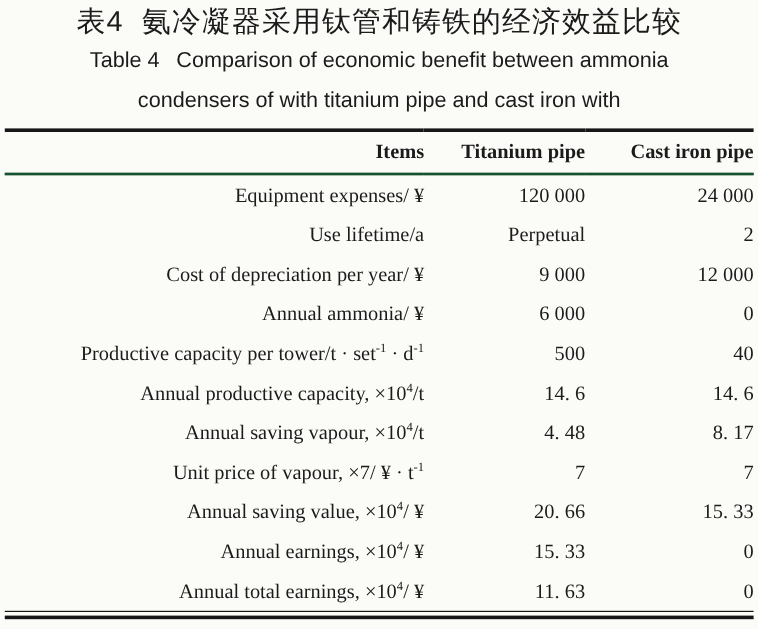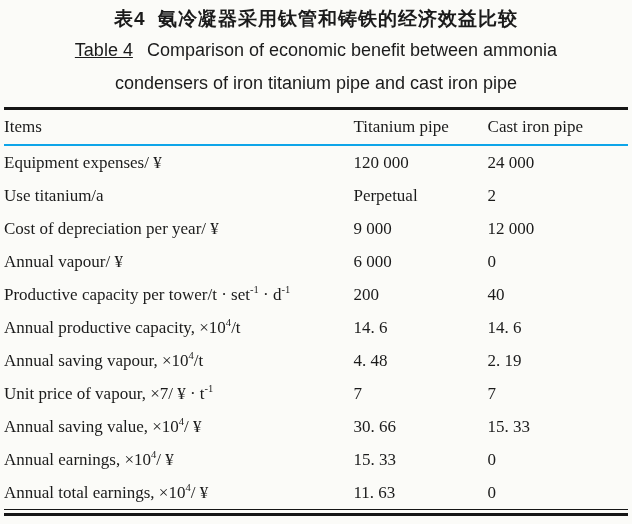--- a/index.html
+++ b/index.html
@@ -17,63 +17,62 @@
   .page {
     width: 632px;
     height: 524px;
     position: relative;
   }
   
   .caption-zh {
     margin-top: 4px;
     text-align: center;
     font-family: "Liberation Sans", "DejaVu Sans", sans-serif;
-    font-weight: bold;
-    font-size: 19px;
+    font-weight: normal;
+    font-size: 24px;
     line-height: 30px;
     letter-spacing: 1px;
     white-space: pre;
   }
   .caption-en {
     font-family: "Liberation Sans", "DejaVu Sans", sans-serif;
     font-size: 18px;
     line-height: 33px;
     text-align: center;
   }
   .caption-en .en-label {
     display: inline-block;
     margin-right: 14px;
-    text-decoration: underline;
   }
   .caption-en-line2 {
     display: block;
   }
   
   .tbl-wrap {
     margin: 7px 4px 0 4px;
   }
   table.data-table {
     width: 100%;
     border-collapse: collapse;
     border-top: 3px solid #161616;
     font-size: 17px;
   }
   col.col-items { width: 56%; }
   col.col-ti    { width: 21.5%; }
   col.col-ci    { width: 22.5%; }
   table.data-table th {
-    font-weight: normal;
-    text-align: left;
+    font-weight: bold;
+    text-align: right;
     height: 34px;
     vertical-align: middle;
-    border-bottom: 2px solid #0ea5e9;
+    border-bottom: 2px solid #14532d;
     padding: 0;
   }
   table.data-table td {
-    text-align: left;
+    text-align: right;
     height: 33px;
     vertical-align: middle;
     padding: 0;
     white-space: nowrap;
   }
   table.data-table sup {
     font-size: 0.62em;
     vertical-align: super;
     letter-spacing: 0;
   }
@@ -85,21 +84,21 @@
 </style>
 </head>
 <body>
 
 <div class="page">
 
   <div class="caption-zh">表4  氨冷凝器采用钛管和铸铁的经济效益比较</div>
 
   <div class="caption-en">
     <span class="caption-en-line1"><span class="en-label">Table 4</span><span>Comparison of economic benefit between ammonia</span></span>
-    <span class="caption-en-line2">condensers of iron titanium pipe and cast iron pipe</span>
+    <span class="caption-en-line2">condensers of with titanium pipe and cast iron with</span>
   </div>
 
   <div class="tbl-wrap">
     <table class="data-table">
       <colgroup>
         <col class="col-items">
         <col class="col-ti">
         <col class="col-ci">
       </colgroup>
       <thead>
@@ -110,57 +109,57 @@
         </tr>
       </thead>
       <tbody id="table-body">
 
       <tr>
             <td class="item-cell">Equipment expenses/ ¥</td>
             <td>120 000</td>
             <td>24 000</td>
           </tr>
           <tr>
-            <td class="item-cell">Use titanium/a</td>
+            <td class="item-cell">Use lifetime/a</td>
             <td>Perpetual</td>
             <td>2</td>
           </tr>
           <tr>
             <td class="item-cell">Cost of depreciation per year/ ¥</td>
             <td>9 000</td>
             <td>12 000</td>
           </tr>
           <tr>
-            <td class="item-cell">Annual vapour/ ¥</td>
+            <td class="item-cell">Annual ammonia/ ¥</td>
             <td>6 000</td>
             <td>0</td>
           </tr>
           <tr>
             <td class="item-cell">Productive capacity per tower/t · set<sup>-1</sup> · d<sup>-1</sup></td>
-            <td>200</td>
+            <td>500</td>
             <td>40</td>
           </tr>
           <tr>
             <td class="item-cell">Annual productive capacity, ×10<sup>4</sup>/t</td>
             <td>14. 6</td>
             <td>14. 6</td>
           </tr>
           <tr>
             <td class="item-cell">Annual saving vapour, ×10<sup>4</sup>/t</td>
             <td>4. 48</td>
-            <td>2. 19</td>
+            <td>8. 17</td>
           </tr>
           <tr>
             <td class="item-cell">Unit price of vapour, ×7/ ¥ · t<sup>-1</sup></td>
             <td>7</td>
             <td>7</td>
           </tr>
           <tr>
             <td class="item-cell">Annual saving value, ×10<sup>4</sup>/ ¥</td>
-            <td>30. 66</td>
+            <td>20. 66</td>
             <td>15. 33</td>
           </tr>
           <tr>
             <td class="item-cell">Annual earnings, ×10<sup>4</sup>/ ¥</td>
             <td>15. 33</td>
             <td>0</td>
           </tr>
           <tr>
             <td class="item-cell">Annual total earnings, ×10<sup>4</sup>/ ¥</td>
             <td>11. 63</td>

